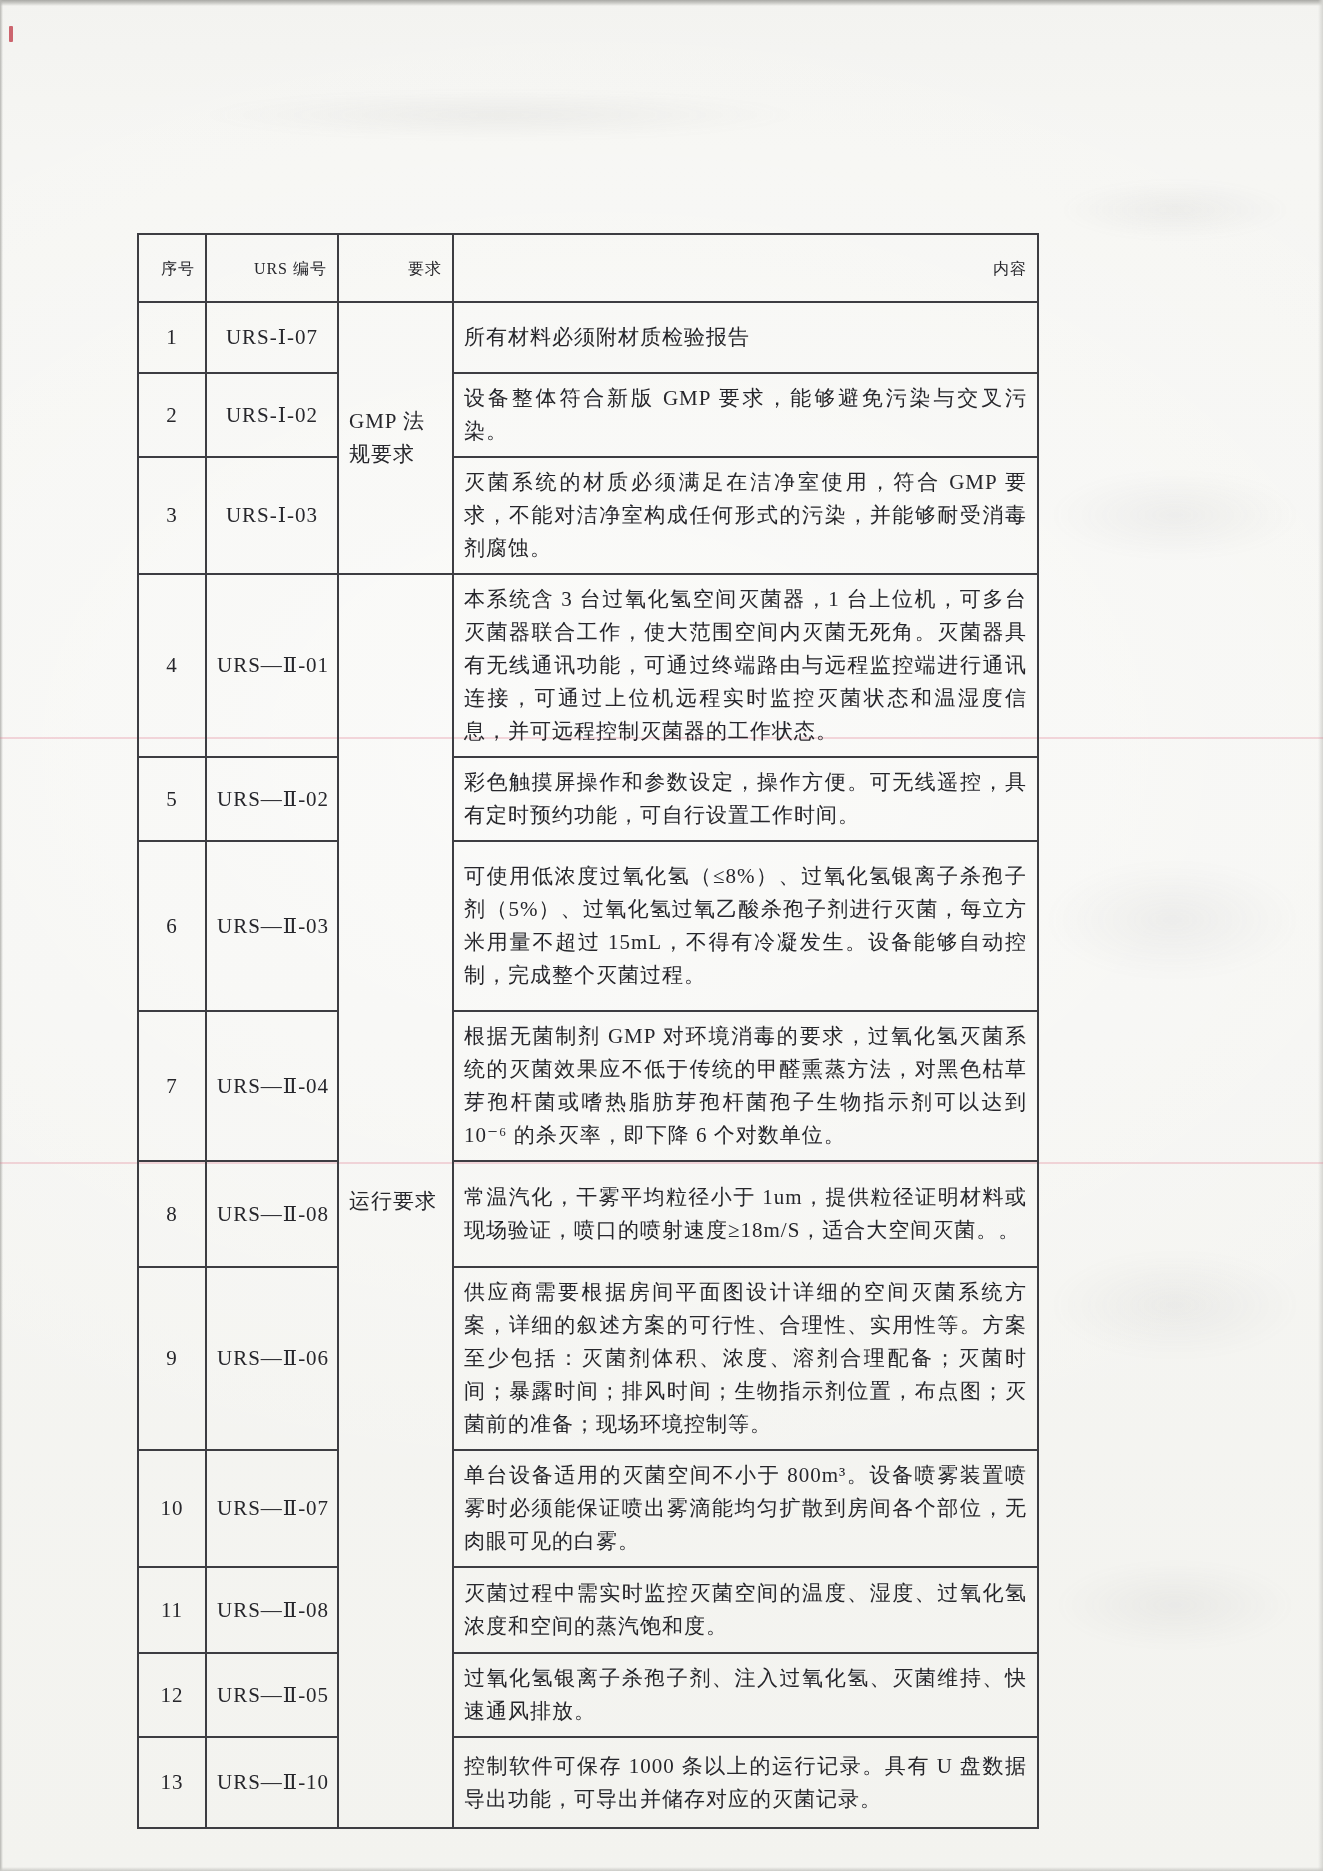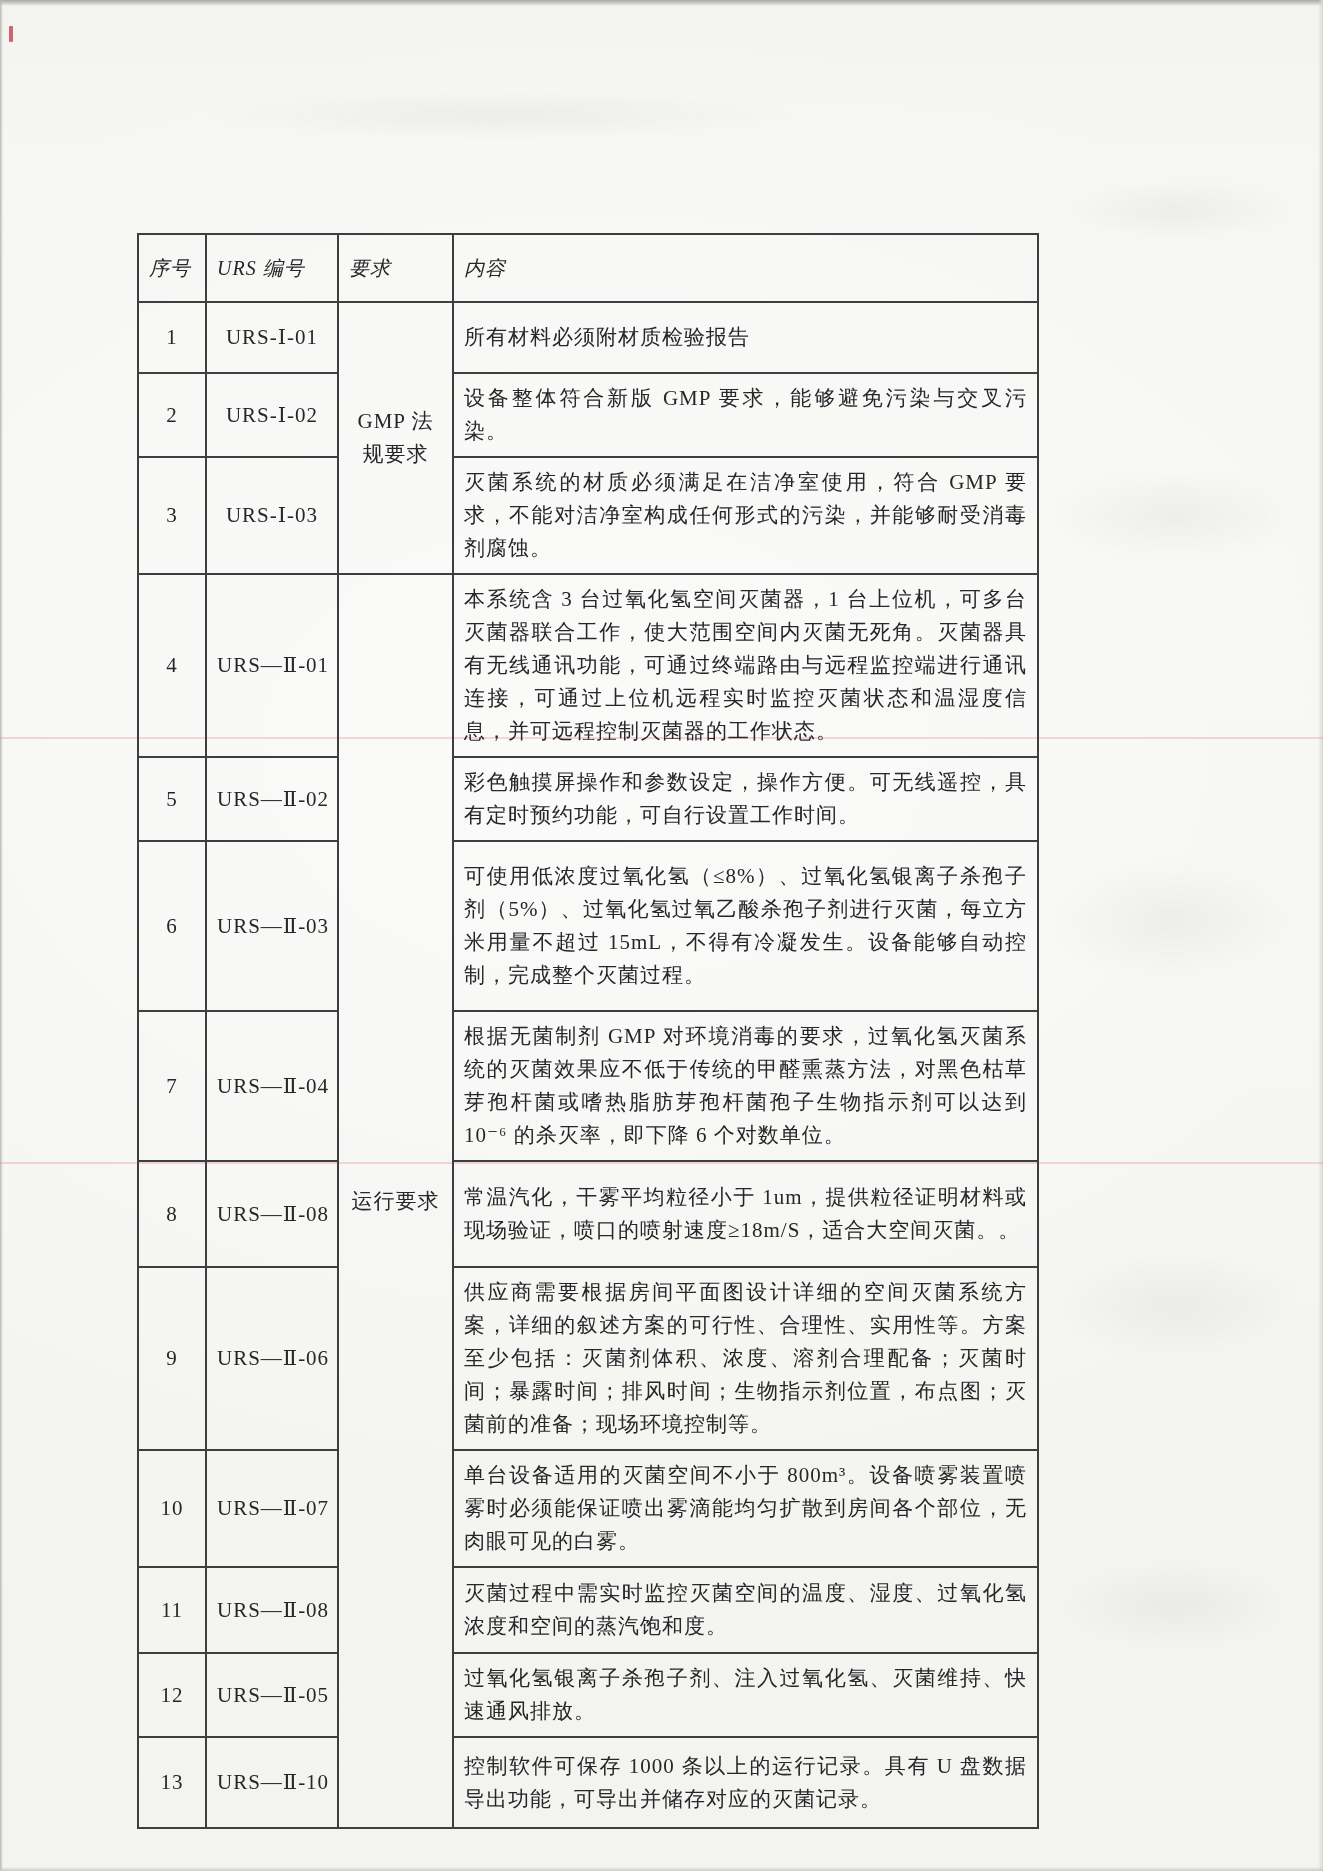--- a/index.html
+++ b/index.html
@@ -49,23 +49,23 @@
   table.urs th,table.urs td{
     border:2px solid #3d3d42;
     padding:8px 10px;
     font-size:21px;
     letter-spacing:1px;
     line-height:33px;
     vertical-align:middle;
     overflow:hidden;
   }
   col.c1{width:68px;} col.c2{width:132px;} col.c3{width:115px;} col.c4{width:585px;}
-  table.urs th{font-weight:normal;text-align:left;height:50px;font-size:20px;font-style:italic;}
+  table.urs th{font-weight:normal;text-align:right;height:50px;font-size:16px;}
   td.c-no,td.c-urs{text-align:center;white-space:nowrap;}
-  td.c-req{text-align:center;line-height:36px;}
+  td.c-req{line-height:36px;}
   td.c-content{text-align:justify;margin-top:36px;}
   tr.rh1{height:71px;} tr.rh2{height:72px;} tr.rh3{height:88px;}
   tr.rh4{height:177px;} tr.rh5{height:76px;} tr.rh6{height:170px;}
   tr.rh7{height:143px;} tr.rh8{height:106px;} tr.rh9{height:174px;}
   tr.rh10{height:106px;} tr.rh11{height:86px;} tr.rh12{height:82px;}
   tr.rh13{height:91px;}
 </style>
 </head>
 <body>
 
@@ -96,21 +96,21 @@
       <tr>
         <th>序号</th>
         <th>URS 编号</th>
         <th>要求</th>
         <th>内容</th>
       </tr>
     </thead>
     <tbody>
       <tr class="rh1">
         <td class="c-no">1</td>
-        <td class="c-urs">URS-Ⅰ-01</td>
+        <td class="c-urs">URS-Ⅰ-07</td>
         <td class="c-req" rowspan="3">GMP 法规要求</td>
         <td class="c-content">所有材料必须附材质检验报告</td>
       </tr>
       <tr class="rh2">
         <td class="c-no">2</td>
         <td class="c-urs">URS-Ⅰ-02</td>
         <td class="c-content">设备整体符合新版 GMP 要求，能够避免污染与交叉污染。</td>
       </tr>
       <tr class="rh3">
         <td class="c-no">3</td>

